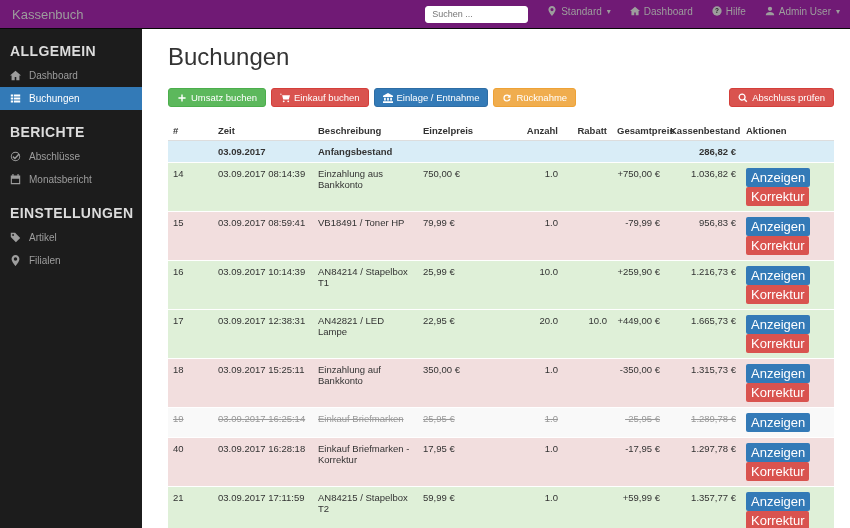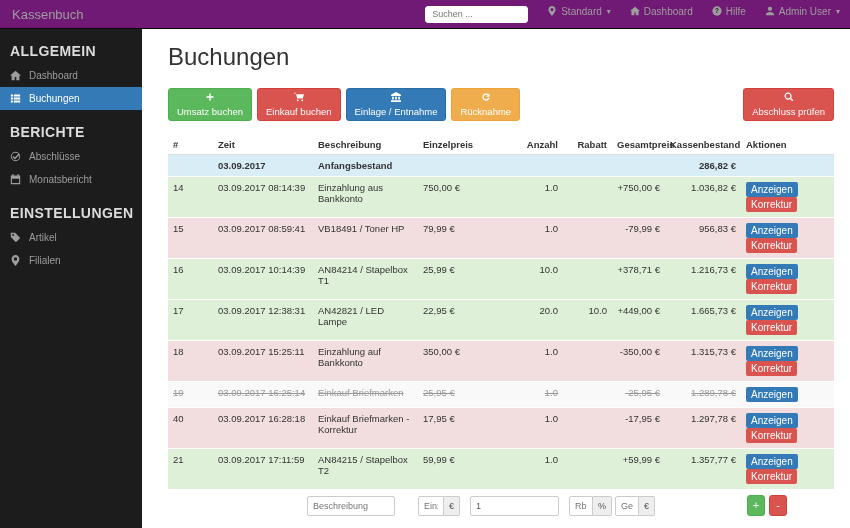--- a/index.html
+++ b/index.html
@@ -31,37 +31,37 @@
   .side-item.active { background:#337ab7; color:#fff; }
 
   
   .main { position:absolute; top:29px; left:142px; width:708px;
     padding:12px 16px 0 26px; }
   h1.page-title { font-size:24px; font-weight:400; color:#333; margin:2px 0 17px 0; }
 
   .toolbar { display:flex; gap:5px; width:666px; }
   .btn { display:inline-flex; align-items:center; gap:4px; color:#fff;
     font-size:9.5px; padding:3px 8px; border-radius:3px; border:1px solid transparent;
-    cursor:pointer; font-family:"Liberation Sans", sans-serif; white-space:nowrap;flex-direction:column; }
+    cursor:pointer; font-family:"Liberation Sans", sans-serif; white-space:nowrap; }
   .btn-right { margin-left:auto; }
 
   
   table.bookings { width:666px; margin-top:14px; border-collapse:collapse;
     table-layout:fixed; font-size:9.5px; color:#333; }
   .bookings th { text-align:left; font-size:9.5px; padding:4px 5px;
     border-bottom:1px solid #ddd; font-weight:bold; }
   .bookings td { padding:5px 5px; border-top:1px solid #fff; vertical-align:top;
     overflow:hidden; }
   .bookings th.num, .bookings td.num { text-align:right; }
   tr.info td    { background:#d9edf7; }
   tr.success td { background:#dff0d8; }
   tr.danger td  { background:#f2dede; }
   tr.plain td   { background:#f9f9f9; color:#999; text-decoration:line-through; }
   tr.bold td    { font-weight:bold; }
-  .action-btn { display:inline-block; color:#fff; font-size:10px;
+  .action-btn { display:inline-block; color:#fff; font-size:13px;
     padding:2px 5px; border-radius:2px; border:none; cursor:pointer;
     margin-right:3px; text-decoration:none;
     font-family:"Liberation Sans", sans-serif; }
 
   
   .form-row { display:flex; align-items:center; margin-top:6px; width:666px; }
   .inp { height:20px; border:1px solid #ccc; border-radius:2px; font-size:9px;
     padding:0 5px; color:#555; outline:none;
     font-family:"Liberation Sans", sans-serif; }
   .inp.besch { width:88px; margin-left:139px; }
@@ -287,21 +287,21 @@
           <td class="num">956,83 €</td>
           <td><button class="action-btn" style="background: rgb(51, 122, 183);">Anzeigen</button><button class="action-btn" style="background: rgb(217, 83, 79);">Korrektur</button></td>
         </tr>
         <tr class="success">
           <td>16</td>
           <td>03.09.2017 10:14:39</td>
           <td>AN84214 / Stapelbox T1</td>
           <td>25,99 €</td>
           <td class="num">10.0</td>
           <td class="num"></td>
-          <td class="num">+378,71 €</td>
+          <td class="num">+259,90 €</td>
           <td class="num">1.216,73 €</td>
           <td><button class="action-btn" style="background: rgb(51, 122, 183);">Anzeigen</button><button class="action-btn" style="background: rgb(217, 83, 79);">Korrektur</button></td>
         </tr>
         <tr class="success">
           <td>17</td>
           <td>03.09.2017 12:38:31</td>
           <td>AN42821 / LED Lampe</td>
           <td>22,95 €</td>
           <td class="num">20.0</td>
           <td class="num">10.0</td>

